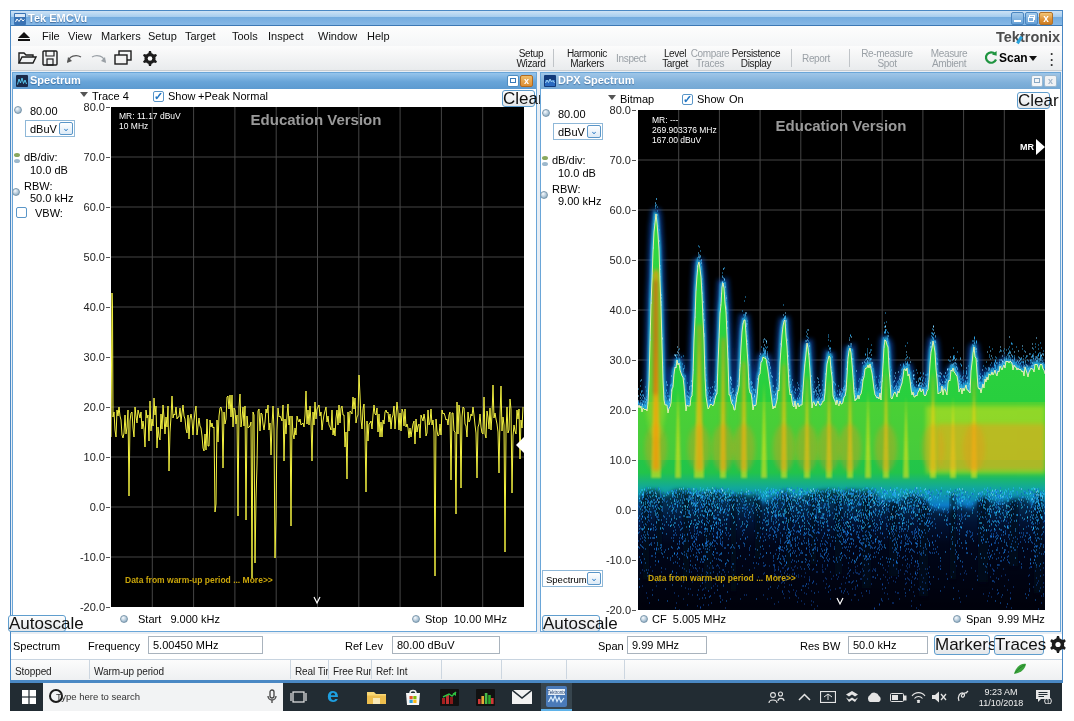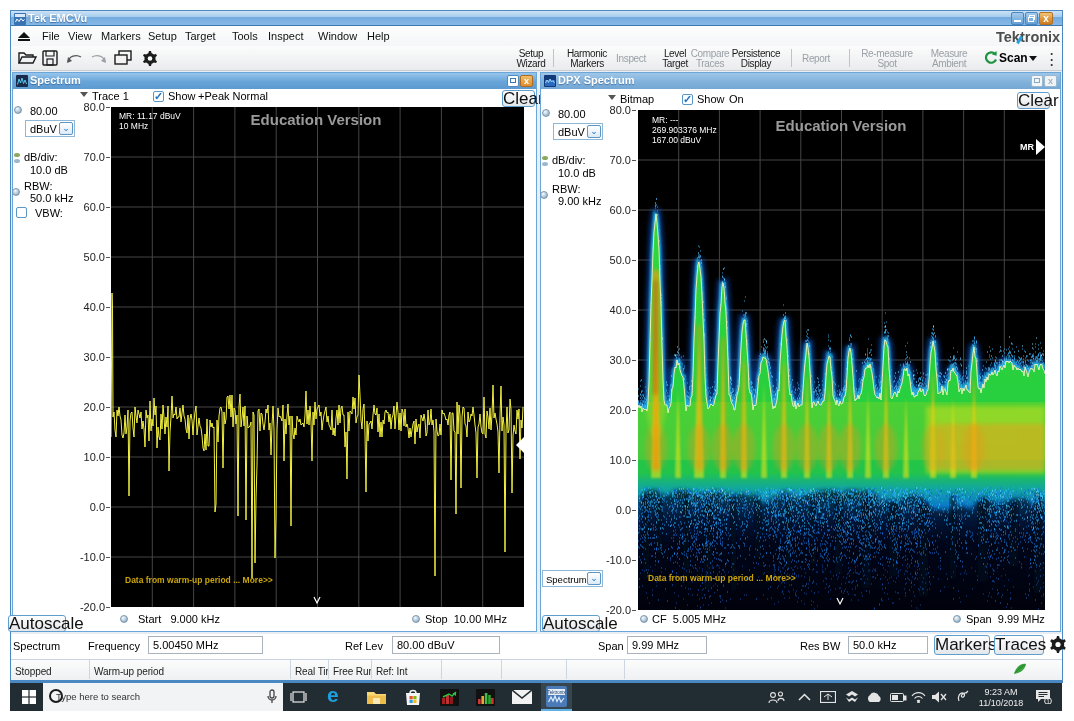--- a/index.html
+++ b/index.html
@@ -123,21 +123,21 @@
         <polyline points="1.5,9.5 3,4 4.5,8 6,3 7.5,8.5 9,5 10.5,9" stroke="#58c8f0" stroke-width="1" fill="none"></polyline>
       </svg>
       <div class="txt">Spectrum</div>
   <div class="abs" style="right:17px;top:2px;width:12px;height:12px;background:#fff;border:1px solid #4d8cc0;border-radius:2px">
         <div class="abs" style="left:2px;top:2px;width:6px;height:5px;border:1.5px solid #3a7ab8"></div>
       </div>
   <div class="abs" style="right:3px;top:2px;width:13px;height:12px;background:linear-gradient(#f0bc68,#dd8f33);border:1px solid #b06a20;border-radius:2px;color:#fff;font-size:9px;font-weight:bold;text-align:center;line-height:11px">x</div>
     </div>
 </div>
 <div class="abs" style="left:80px;top:92px;width:0;height:0;border-left:4px solid transparent;border-right:4px solid transparent;border-top:5px solid #555"></div>
-<div class="abs" style="left:92px;top:90px">Trace 1</div>
+<div class="abs" style="left:92px;top:90px">Trace 4</div>
 <div class="cb on" style="left:153px;top:91px"></div>
 <div class="abs" style="left:168px;top:90px">Show</div>
 <div class="abs" style="left:198px;top:90px">+Peak Normal</div>
 <div class="btn" style="left:502px;top:90px;width:33px;height:17px;line-height:15px">Clear</div>
 <svg width="413" height="500" style="position:absolute;left:111px;top:107px;background:#000">
 <line x1="41.3" y1="0" x2="41.3" y2="500" stroke="#454545" stroke-width="1"></line>
     <line x1="82.6" y1="0" x2="82.6" y2="500" stroke="#454545" stroke-width="1"></line>
     <line x1="123.9" y1="0" x2="123.9" y2="500" stroke="#454545" stroke-width="1"></line>
     <line x1="165.2" y1="0" x2="165.2" y2="500" stroke="#454545" stroke-width="1"></line>
     <line x1="206.5" y1="0" x2="206.5" y2="500" stroke="#454545" stroke-width="1"></line>

